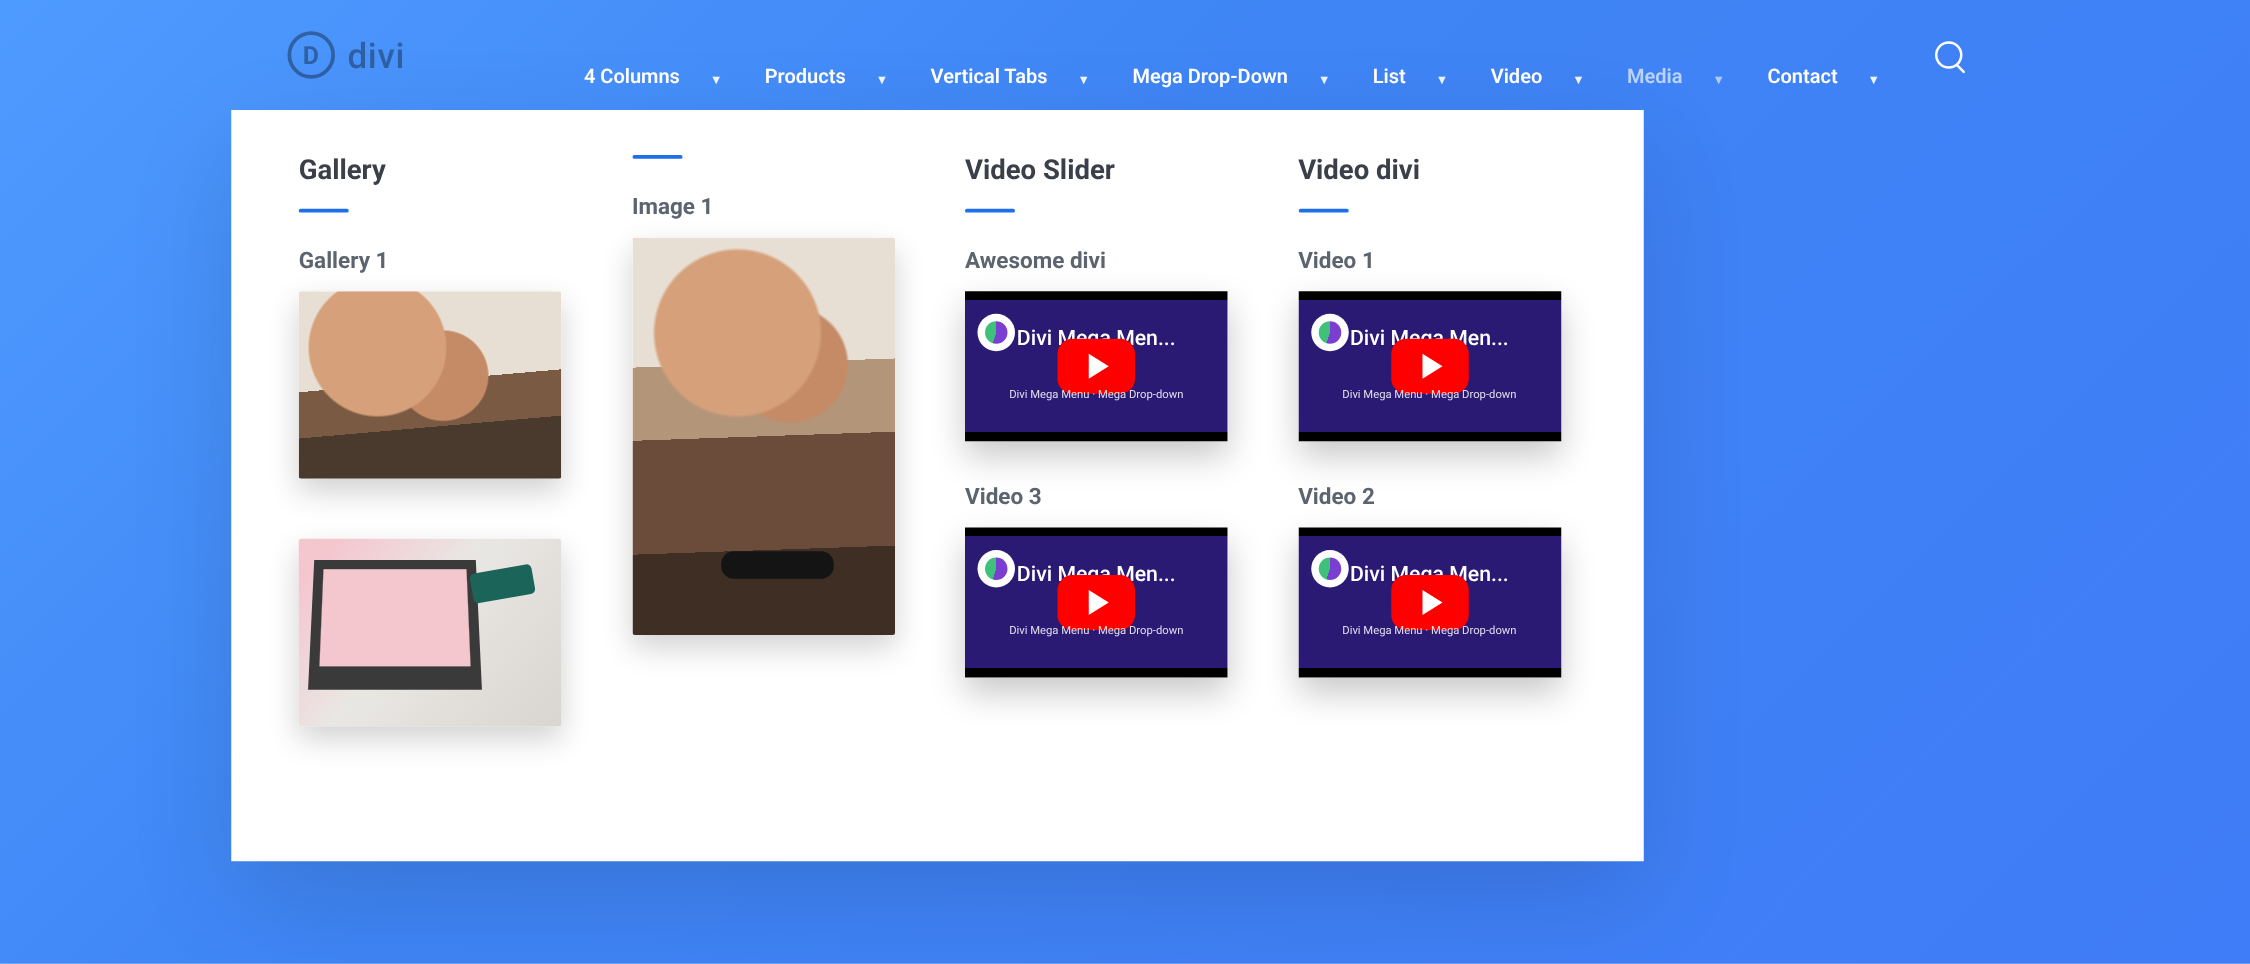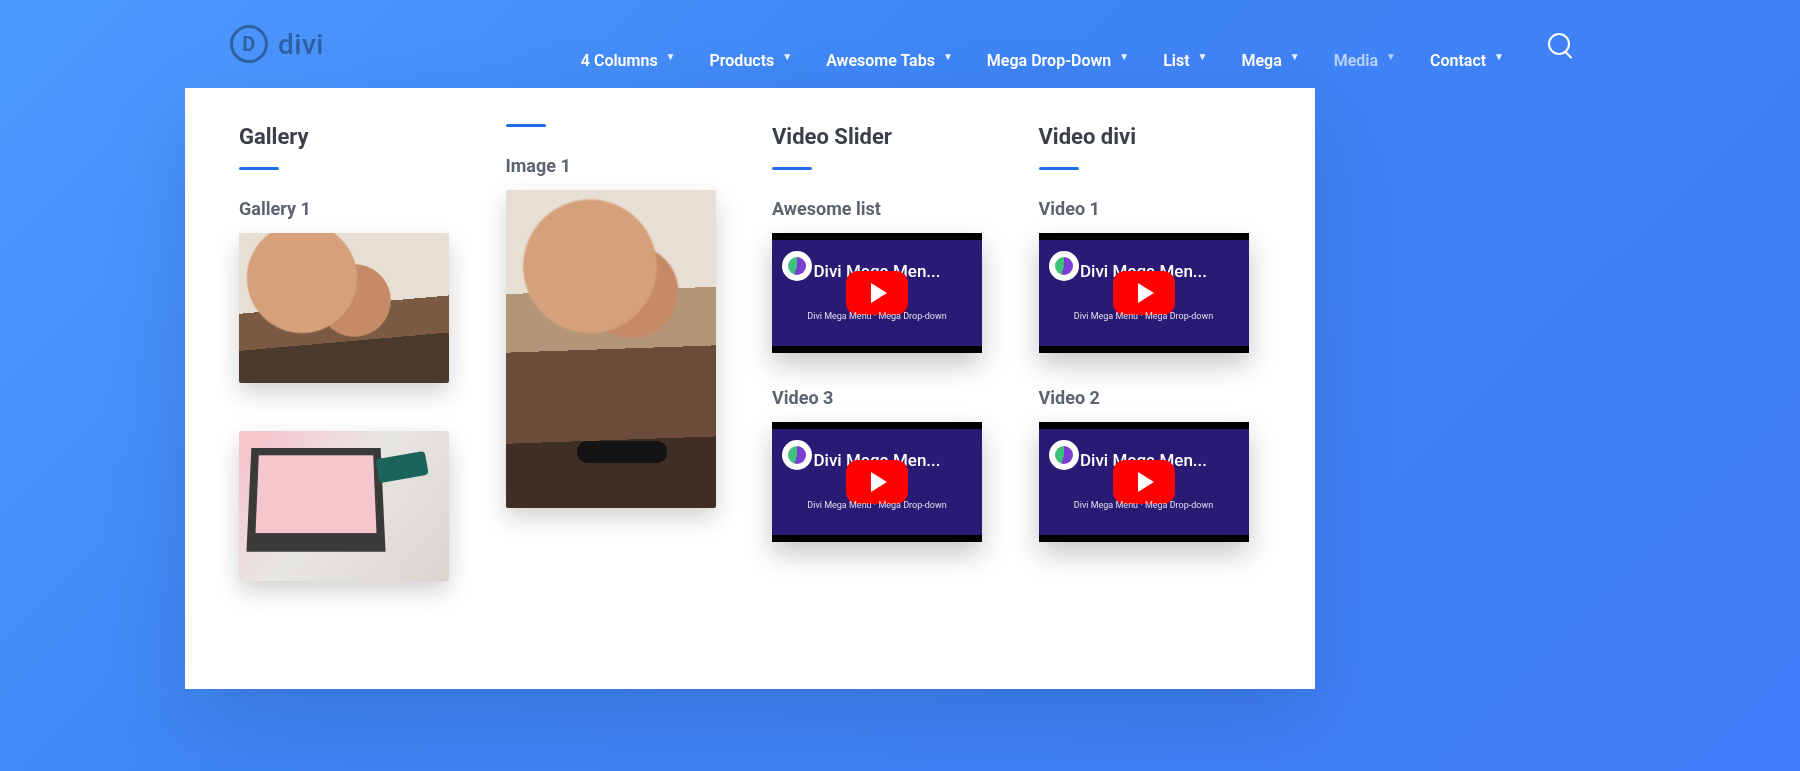--- a/index.html
+++ b/index.html
@@ -33,21 +33,21 @@
     display:flex; align-items:center; justify-content:center;
     font-weight:700; font-size:20px;
   }
   .nav {
     margin-left: auto;
     display: flex;
     align-items: center;
     gap: 34px;
   }
   .nav-item {
-    display:flex; align-items:flex-start; gap:8px;
+    display:flex; align-items:flex-end; gap:24px;
     font-size:16px; font-weight:600; color:#fff; cursor:pointer;
     white-space: nowrap;
     margin-top: 33px;
   }
   .nav-item.muted { color: rgba(255,255,255,0.65); }
   .chev {
     font-size: 10px; opacity:.9;
   }
   .search-icon {
     width:22px; height:22px; border:2px solid #fff; border-radius:50%;
@@ -158,33 +158,33 @@
   <nav class="nav">
     <div class="nav-item">
       <span>4 Columns</span>
       <span class="chev">▼</span>
     </div>
     <div class="nav-item">
       <span>Products</span>
       <span class="chev">▼</span>
     </div>
     <div class="nav-item">
-      <span>Awesome Tabs</span>
+      <span>Vertical Tabs</span>
       <span class="chev">▼</span>
     </div>
     <div class="nav-item">
       <span>Mega Drop-Down</span>
       <span class="chev">▼</span>
     </div>
     <div class="nav-item">
       <span>List</span>
       <span class="chev">▼</span>
     </div>
     <div class="nav-item">
-      <span>Mega</span>
+      <span>Video</span>
       <span class="chev">▼</span>
     </div>
     <div class="nav-item muted">
       <span>Media</span>
       <span class="chev">▼</span>
     </div>
     <div class="nav-item">
       <span>Contact</span>
       <span class="chev">▼</span>
     </div>
@@ -205,21 +205,21 @@
   <section class="col">
     <div class="col-rule"></div>
     <div class="item-title">Image 1</div>
     <div class="thumb tall img1"></div>
   </section>
 
   <section class="col">
     <h3 class="col-title">Video Slider</h3>
     <div class="col-rule"></div>
 
-    <div class="item-title">Awesome list</div>
+    <div class="item-title">Awesome divi</div>
     <div class="video">
       <span class="badge"></span>
       <div class="vtitle-row">
           <span class="vtitle">Divi Mega Men...</span>
         </div>
       <span class="play"></span>
       <span class="sub">Divi Mega Menu · Mega Drop-down</span>
     </div>
 
     <div class="item-title row2">Video 3</div>

